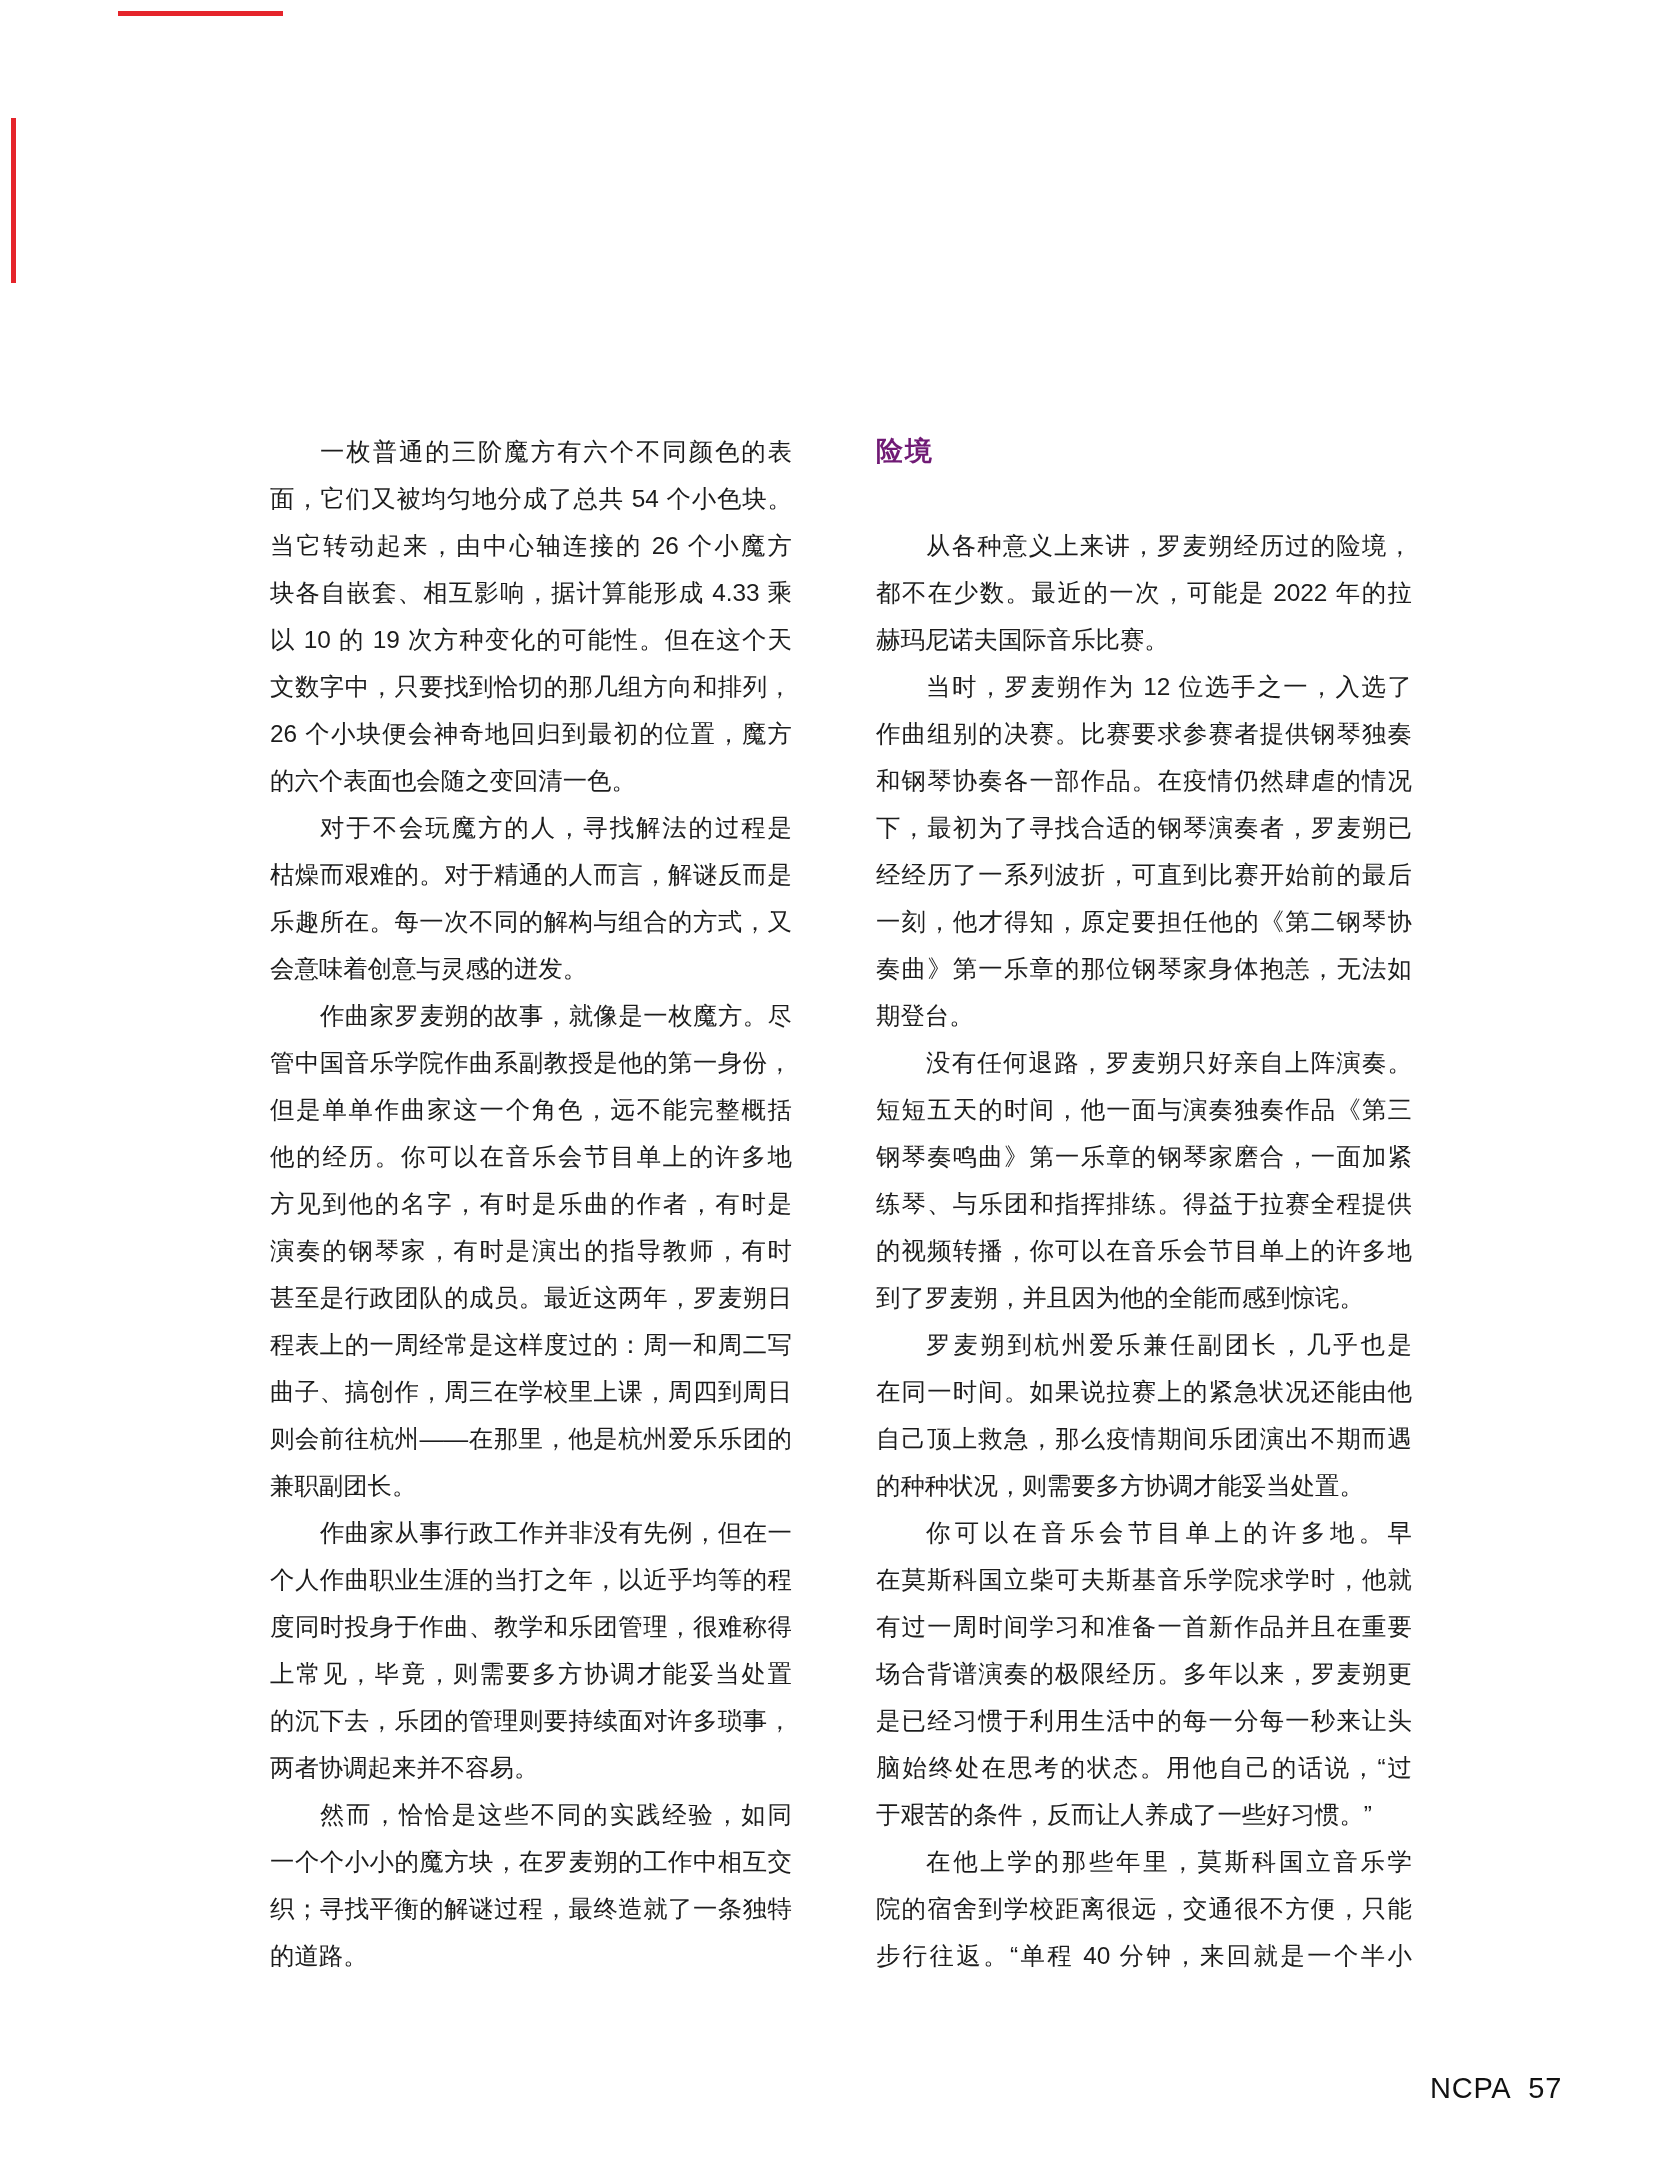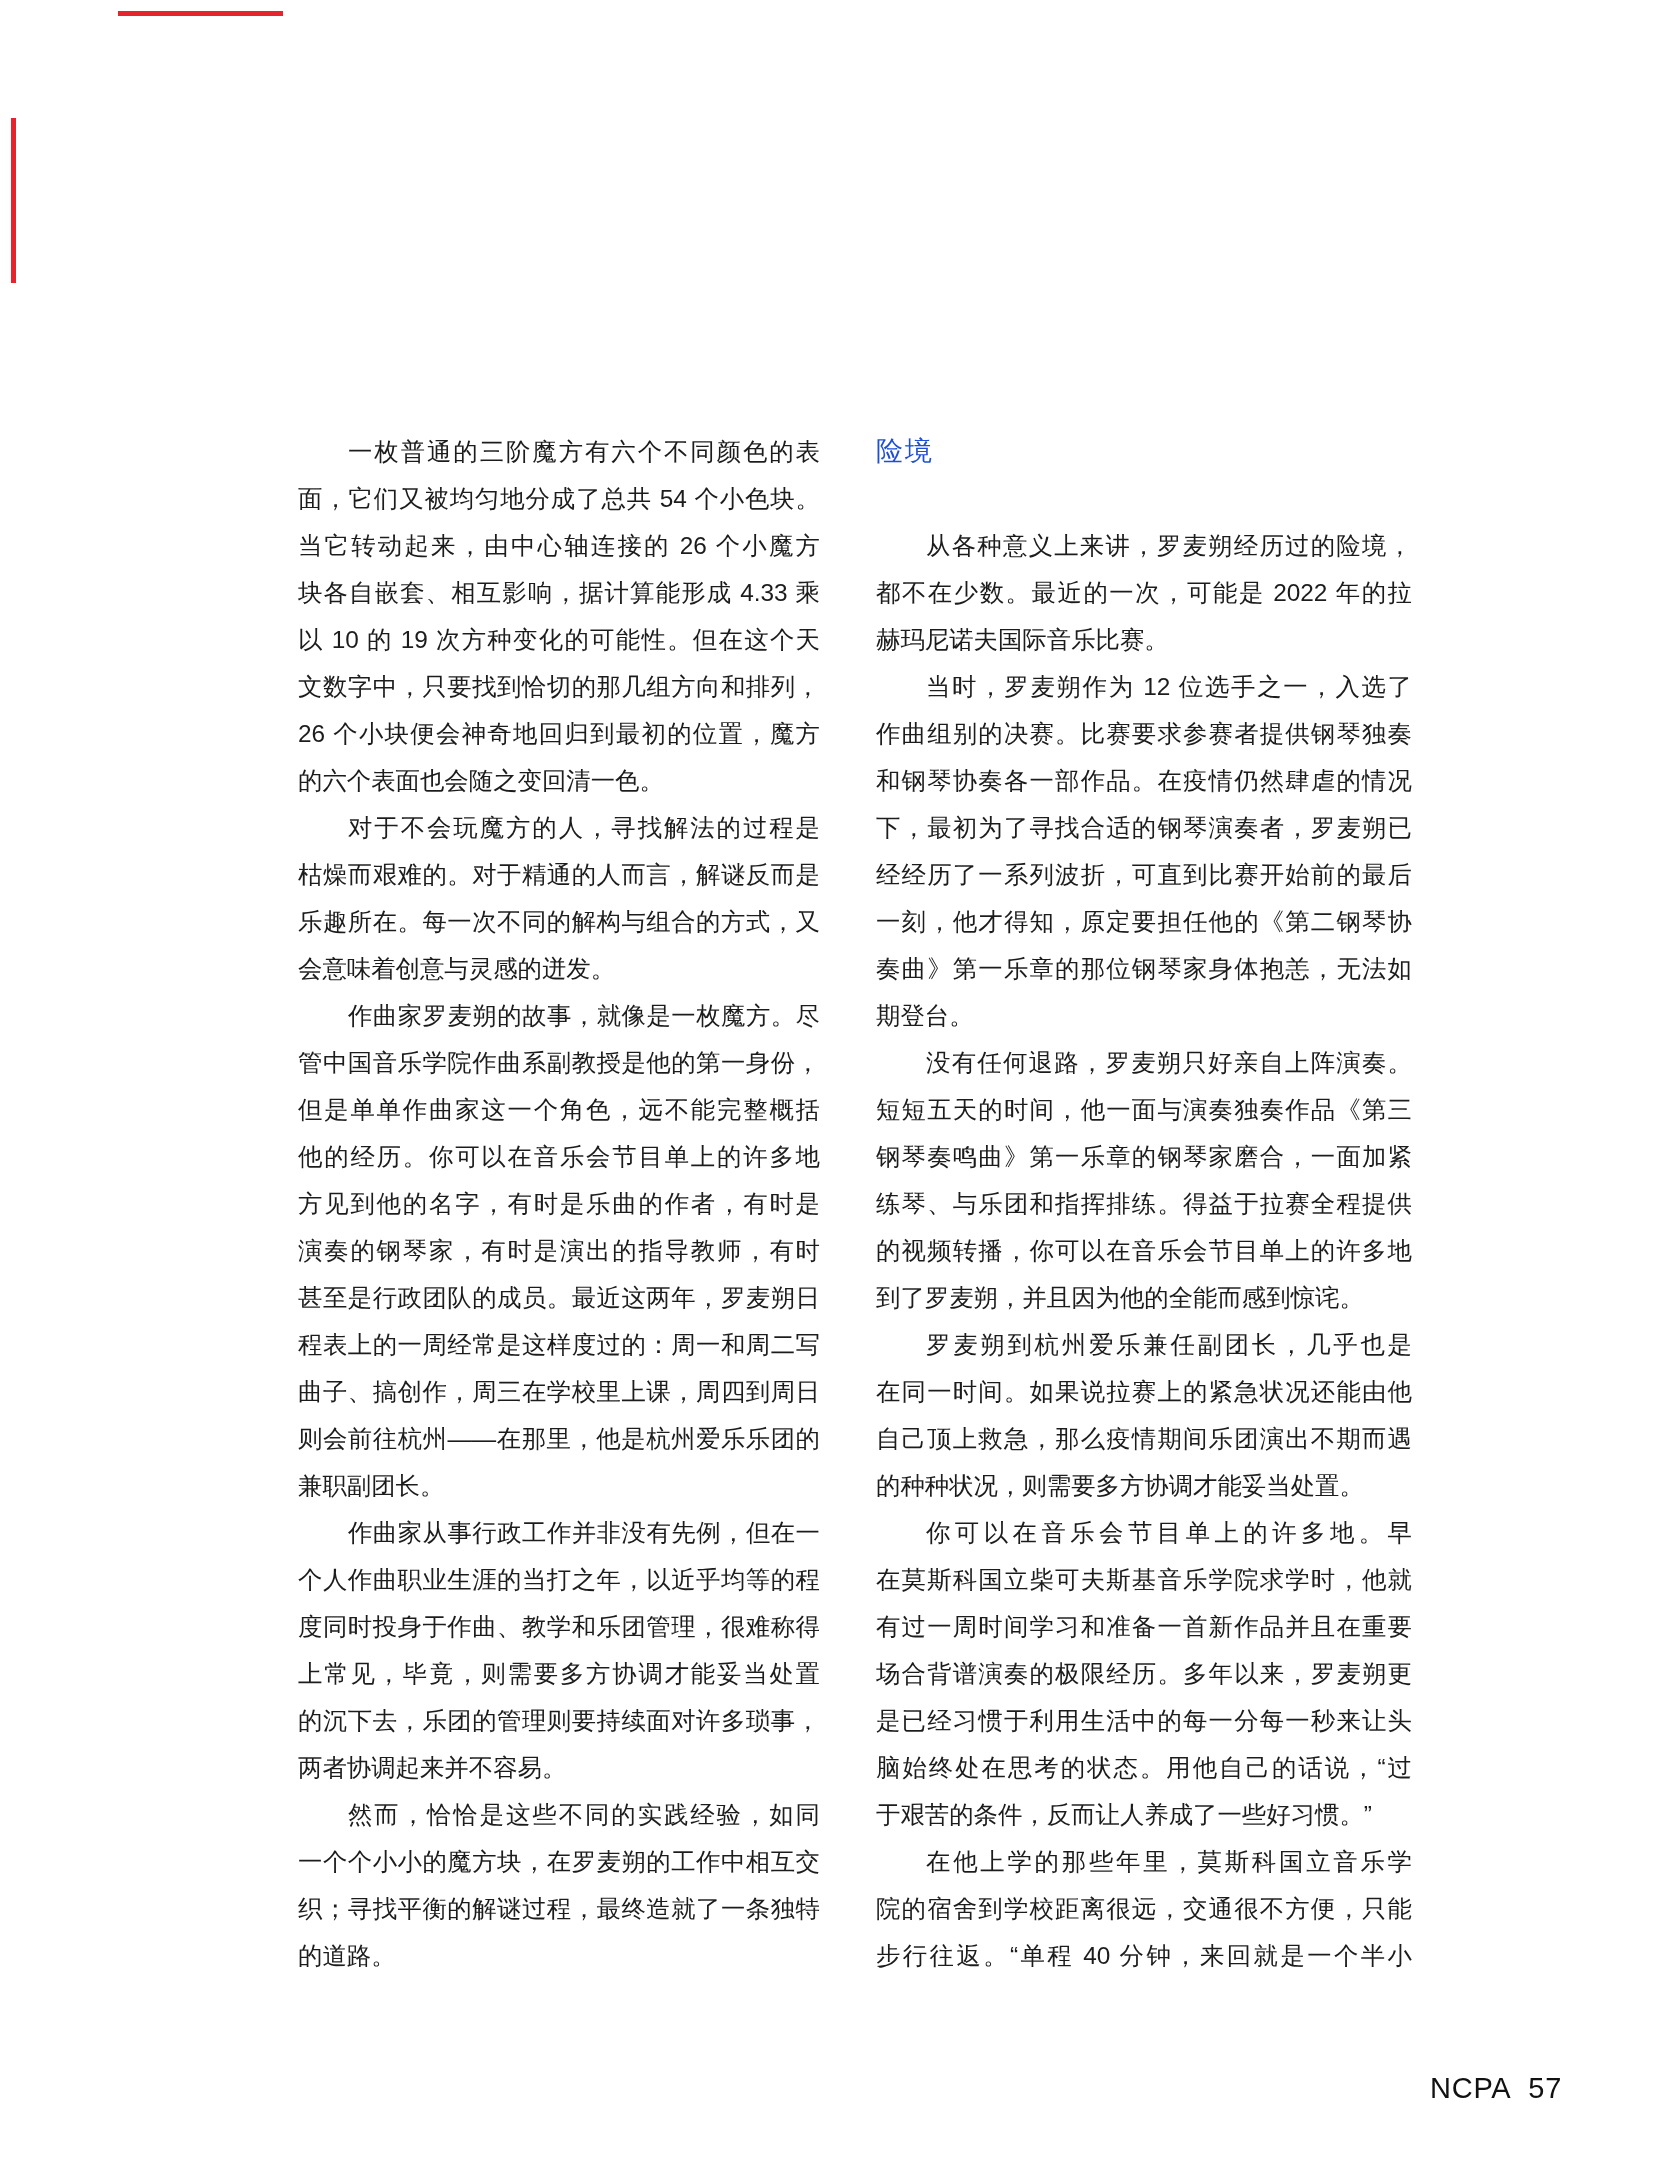--- a/index.html
+++ b/index.html
@@ -7,35 +7,35 @@
     width:1676px;height:2183px;position:relative;overflow:hidden;
     background:#ffffff;color:#1c1c1c;
     font-family:"Liberation Sans","DejaVu Sans",sans-serif;
   }
   
   .cropmark{position:absolute;background:#e5242b;}
   .cropmark-h{left:118px;top:10.6px;width:165px;height:5.3px;}
   .cropmark-v{left:10.6px;top:118px;width:5.3px;height:165px;}
 
   .col{position:absolute;top:428px;}
-  .col-left{left:298px;width:522px;}
+  .col-left{left:270px;width:522px;}
   .col-right{left:876px;width:536px;}
 
   .line{
     height:47px;line-height:47px;font-size:24.4px;
     text-align:justify;text-align-last:justify;
     text-justify:inter-character;
     white-space:nowrap;
   }
   .line.end{text-align:right;text-align-last:left;}
   .line.indent{text-indent:50px;}
 
   .heading{
     margin:0;height:47px;line-height:47px;
-    font-size:27px;font-weight:400;letter-spacing:2px;color:#1d4ed8;
+    font-size:27px;font-weight:700;letter-spacing:2px;color:#701a75;
   }
   .col-right-lines{margin-top:47px;} 
 
   .footer{
     position:absolute;top:2072px;right:114px;
     font-size:29px;color:#111;letter-spacing:0.7px;white-space:nowrap;
   }
   .footer .num{margin-left:17px;}
 </style>
 </head>

